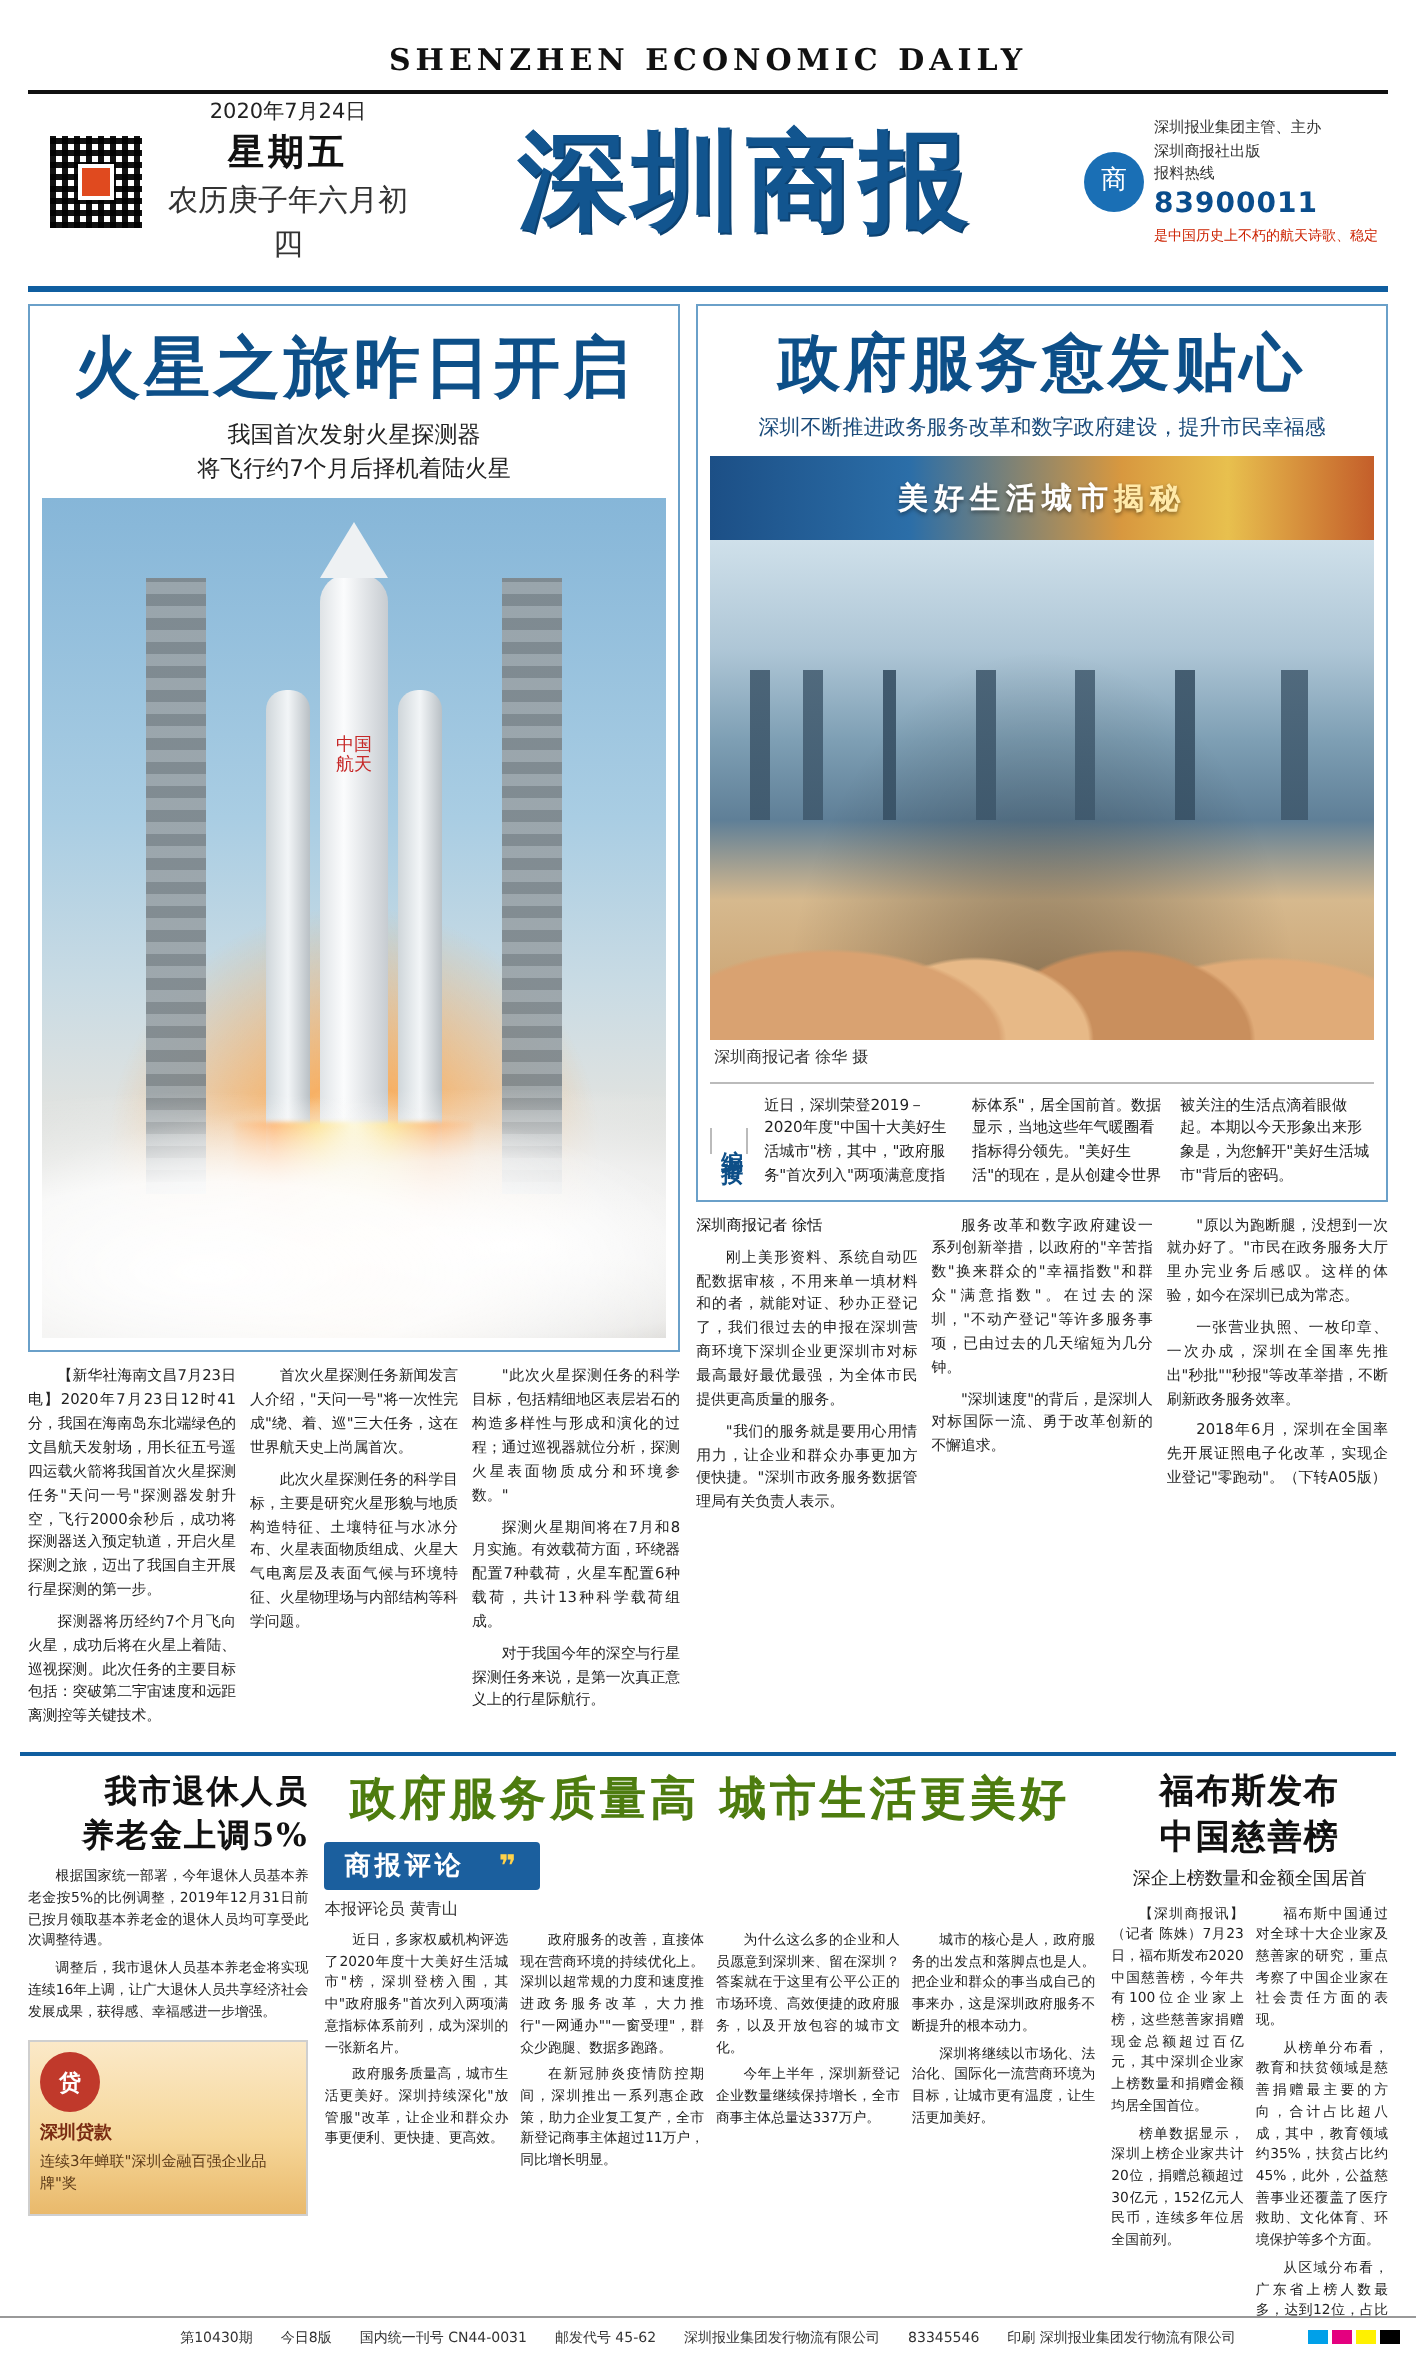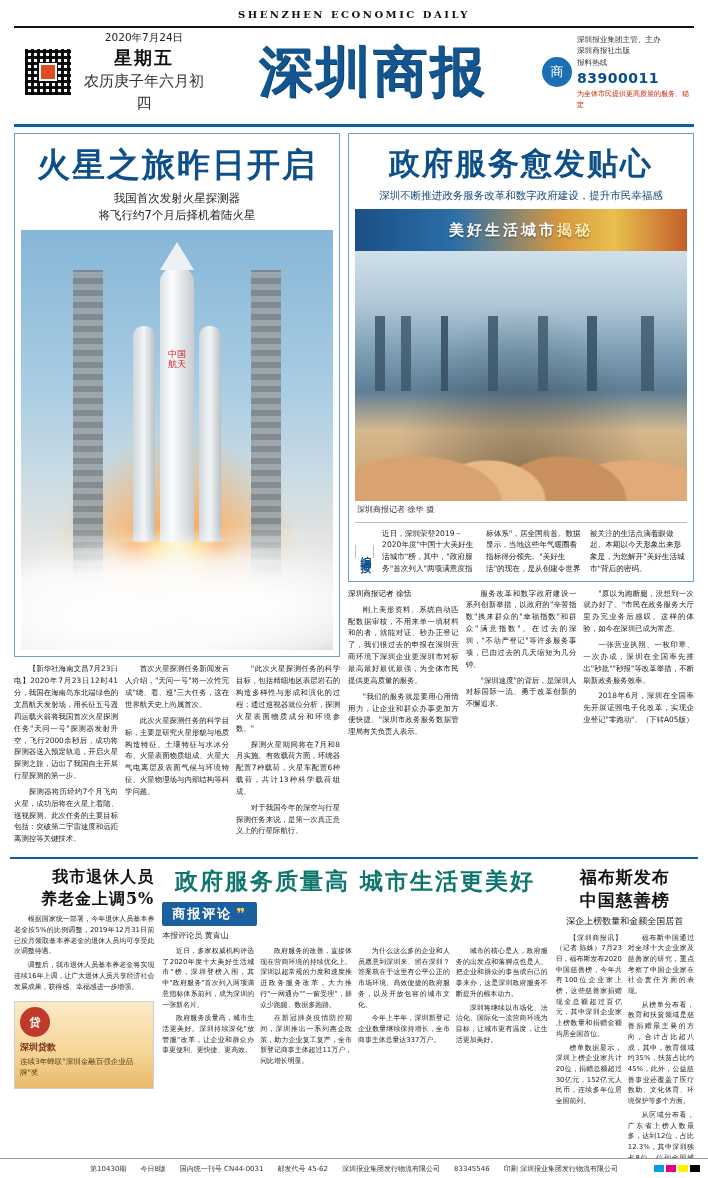--- a/index.html
+++ b/index.html
@@ -19,23 +19,23 @@
     position: relative;
     background: #fff;
     padding: 0 10px;
   }
 
   
   .eng-title {
     text-align: center;
     font-family: "DejaVu Serif", "Liberation Serif", serif;
     font-weight: bold;
-    font-size: 10px;
+    font-size: 15px;
     letter-spacing: 2.5px;
-    padding-top: 9px;
+    padding-top: 21px;
     color: #111;
   }
   .rule-top {
     border-top: 2px solid #111;
     margin: 6px 4px 0 4px;
   }
   .masthead {
     display: flex;
     align-items: center;
     height: 96px;
@@ -275,35 +275,35 @@
   .b-mid  { width: 390px; }
   .b-right{ width: 140px; }
 
   .bl-title {
     font-family: "DejaVu Serif","Liberation Serif",serif;
     font-weight: bold; font-size: 16px; color: #111; line-height: 1.35; text-align: right;
     letter-spacing: 1px;
   }
   .mid-title {
     font-family: "DejaVu Serif","Liberation Serif",serif;
-    font-weight: bold; font-size: 23px; color: #0f766e; text-align: center;
+    font-weight: bold; font-size: 23px; color: #4d7c0f; text-align: center;
     letter-spacing: 2px; line-height: 1.3;
   }
   .br-title {
     font-family: "DejaVu Serif","Liberation Serif",serif;
     font-weight: bold; font-size: 17px; color: #111; text-align: center;
     line-height: 1.35; letter-spacing: 1px;
   }
   .br-sub { font-size: 9px; color: #222; text-align: center; margin-top: 3px; line-height:1.4;}
   .small-cols { display:flex; gap:6px; margin-top:5px; }
   .scol { flex:1; font-size: 6.9px; line-height: 1.55; text-align: justify; color:#222; }
   .scol p { margin: 0 0 3px 0; text-indent: 2em; }
 
   .comment-badge {
-    display: inline-flex; align-items: center; gap: 4px;
+    display: inline-flex; align-items: center; gap: 17px;
     background: #1b5f9e; color: #fff; font-weight: bold;
     font-size: 13px; letter-spacing: 2px; padding: 3px 10px;
     border-radius: 2px; margin: 6px 0 4px 0;
     position: relative;
   }
   .comment-badge .mark { color: #ffd24a; font-size: 15px; }
   .comment-by { font-size: 8px; color:#333; margin-bottom:4px; }
 
   .ad {
     margin-top: 6px;
@@ -350,21 +350,21 @@
     <div class="logo-wrap">
       <div class="logo">深圳商报</div>
     </div>
     <div class="pub-info">
       <div class="pub-badge">商</div>
       <div>
         <div>深圳报业集团主管、主办</div>
         <div>深圳商报社出版</div>
         <div>报料热线</div>
         <div class="pub-hot">83900011</div>
-        <div class="pub-red">为全体市民提供更高质量的服务、稳定</div>
+        <div class="pub-red">是中国历史上不朽的航天诗歌、稳定</div>
       </div>
     </div>
   </div>
   <div class="rule-bottom"></div>
 
   <div class="hero">
 
     <div class="col-left">
       <div class="box">
         <div class="headline1">火星之旅昨日开启</div>

